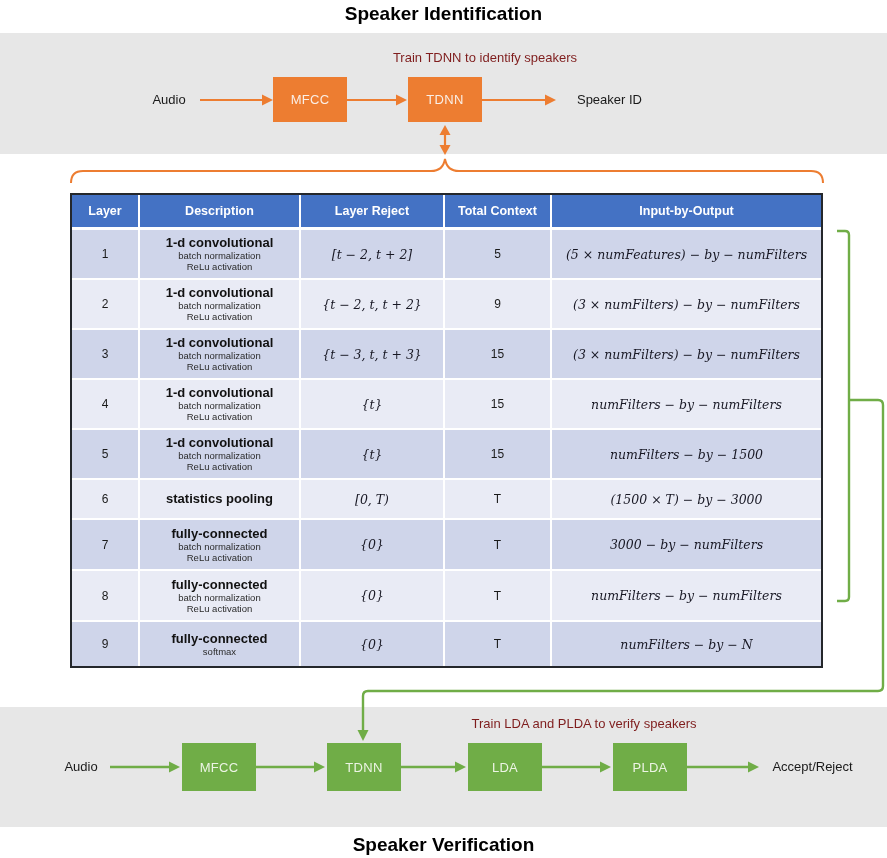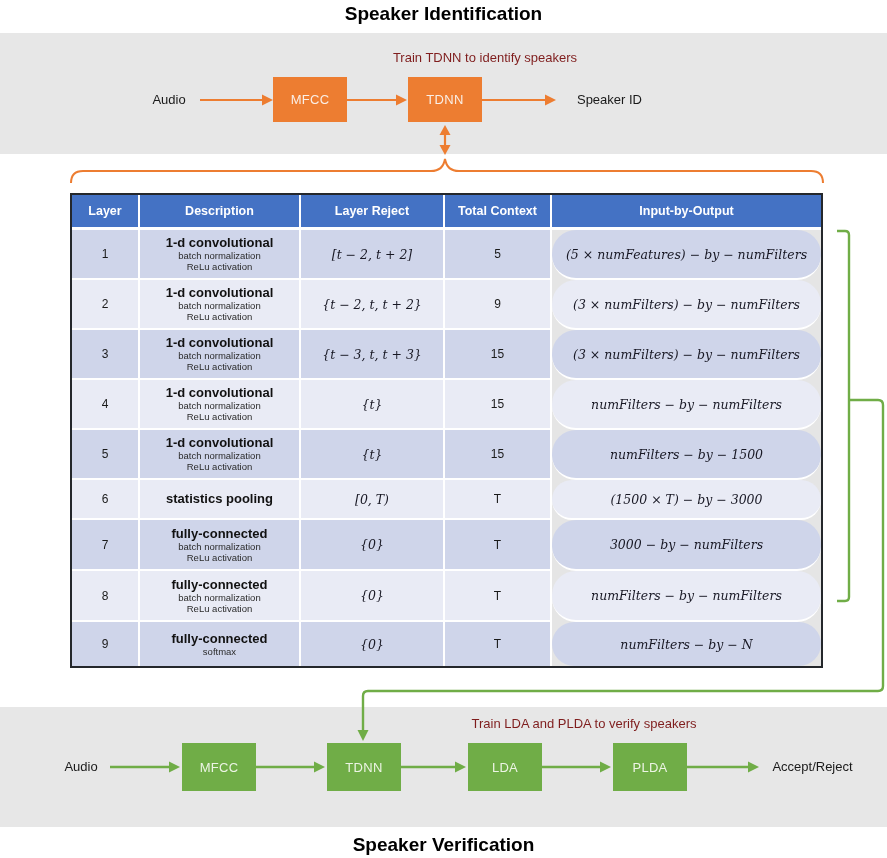--- a/index.html
+++ b/index.html
@@ -35,21 +35,21 @@
   table.layers{border-collapse:separate;border-spacing:0;table-layout:fixed;width:749px;}
   table.layers th{
     background:#4472C4;color:#fff;font-size:12.5px;font-weight:700;text-align:center;
     height:35px;border-bottom:3px solid #fff;border-right:2px solid #fff;box-sizing:border-box;padding:0 2px;
   }
   table.layers th:last-child{border-right:none;}
   table.layers td{
     text-align:center;vertical-align:middle;border-right:2px solid #fff;border-bottom:2px solid #fff;
     box-sizing:border-box;padding:1px 3px;
   }
-  table.layers td:last-child{border-right:none;border-radius:24px;}
+  table.layers td:last-child{border-right:none;}
   table.layers tbody tr:last-child td{border-bottom:none;}
   tbody tr.dark td{background:#CFD5EA;}
   tbody tr.light td{background:#E9EBF5;}
   tbody tr:nth-child(-n+5){height:50px;}
   tbody tr:nth-child(6){height:40px;}
   tbody tr:nth-child(7),tbody tr:nth-child(8){height:51px;}
   tbody tr:nth-child(9){height:44px;}
   .c-layer,.c-total{font-size:12px;color:#1a1a1a;}
   .d1{font-size:13px;font-weight:700;color:#111;line-height:14px;}
   .d2{font-size:9.5px;color:#2b2b2b;line-height:11px;}

